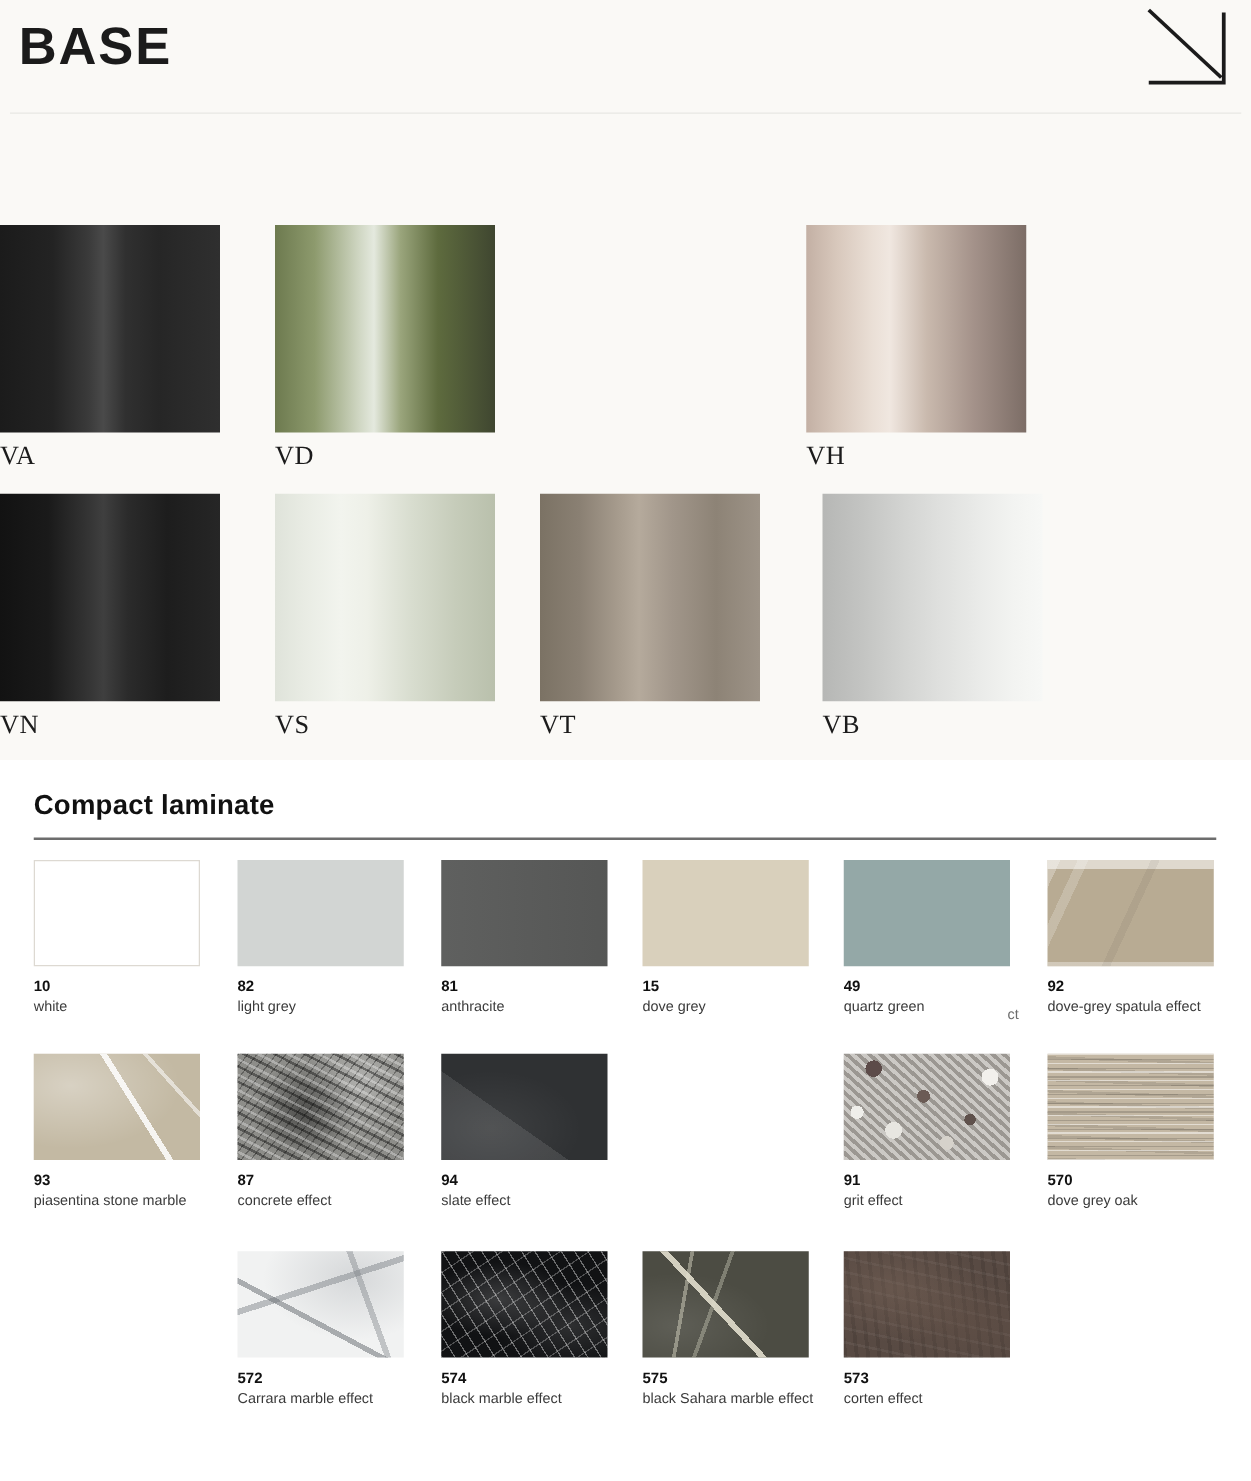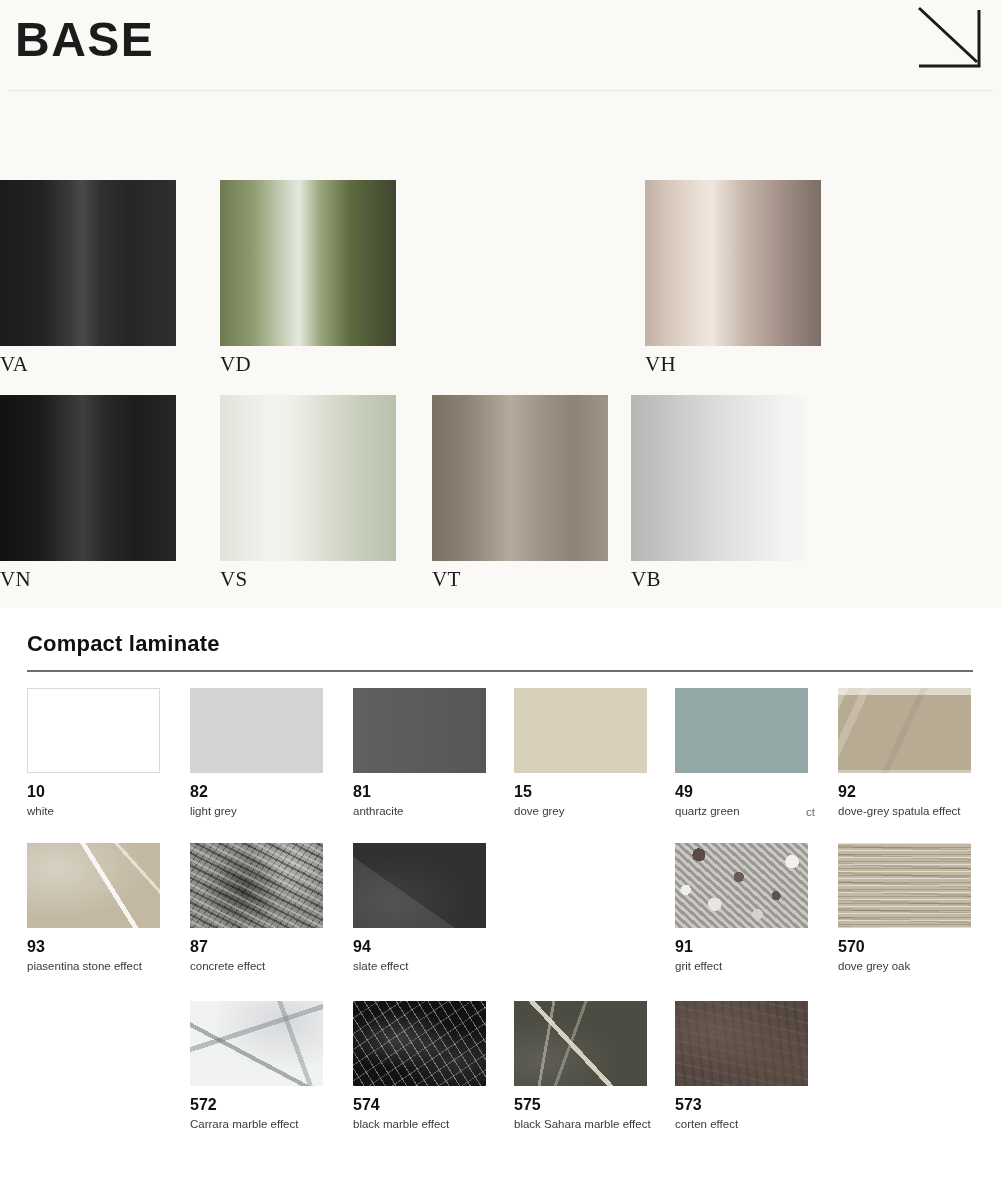--- a/index.html
+++ b/index.html
@@ -15,21 +15,21 @@
   
   #metal-section{
     position:absolute;left:0;top:0;width:1001px;height:608px;
     background:#faf9f6;
   }
   #page-header{
     position:absolute;left:0;top:0;width:1001px;height:90px;
   }
   #page-title{
     position:absolute;left:15px;top:16px;
-    font-size:48px;font-weight:700;letter-spacing:1.5px;
+    font-size:42px;font-weight:700;letter-spacing:1.5px;
     color:#1b1b1b;line-height:1;
     font-family:"Liberation Sans", sans-serif;
   }
   #corner-icon{
     position:absolute;right:12px;top:4px;width:78px;height:70px;
   }
   #header-rule{
     position:absolute;left:8px;top:90px;width:985px;height:1px;
     background:#e7e7e4;
   }
@@ -80,21 +80,21 @@
   #laminate-grid{
     position:absolute;left:0;top:80px;width:1001px;
   }
   .lam-row{position:relative;}
   .lam-cell{position:absolute;top:0;width:163px;}
   .lam-swatch{
     width:133px;height:85px;display:block;position:relative;overflow:hidden;
   }
   .lam-swatch.bordered{box-sizing:border-box;border:1px solid #ddd9d2;}
   .lam-code{
-    margin-top:10px;font-size:16px;font-weight:700;color:#111;line-height:1.1;
+    margin-top:10px;font-size:12px;font-weight:700;color:#111;line-height:1.1;
   }
   .lam-name{
     margin-top:3px;font-size:11.5px;font-weight:400;color:#3a3a3a;
     line-height:1.25;width:150px;
   }
   #stray-fragment{
     position:absolute;left:806px;top:119px;
     font-size:11.5px;color:#6b6b6b;line-height:1;
   }
 
@@ -211,21 +211,21 @@
         <div class="metal-label">VN</div>
       </div>
       <div class="metal-cell" style="left:220px">
         <span class="metal-swatch m-VS"></span>
         <div class="metal-label">VS</div>
       </div>
       <div class="metal-cell" style="left:432px">
         <span class="metal-swatch m-VT"></span>
         <div class="metal-label">VT</div>
       </div>
-      <div class="metal-cell" style="left:631px">
+      <div class="metal-cell" style="left:658px">
         <span class="metal-swatch m-VB"></span>
         <div class="metal-label">VB</div>
       </div>
     </div>
 
   </div>
 </div>
 
 <div id="laminate-section">
 
@@ -265,21 +265,21 @@
         <div class="lam-code">92</div>
         <div class="lam-name">dove-grey spatula effect</div>
       </div>
       <div id="stray-fragment">ct</div>
     </div>
 
     <div class="lam-row" style="height:158px">
       <div class="lam-cell" style="left:27px">
         <span class="lam-swatch l-93 tex-93"></span>
         <div class="lam-code">93</div>
-        <div class="lam-name">piasentina stone effect</div>
+        <div class="lam-name">piasentina stone marble</div>
       </div>
       <div class="lam-cell" style="left:190px">
         <span class="lam-swatch l-87 tex-87"></span>
         <div class="lam-code">87</div>
         <div class="lam-name">concrete effect</div>
       </div>
       <div class="lam-cell" style="left:353px">
         <span class="lam-swatch l-94 tex-94"></span>
         <div class="lam-code">94</div>
         <div class="lam-name">slate effect</div>

